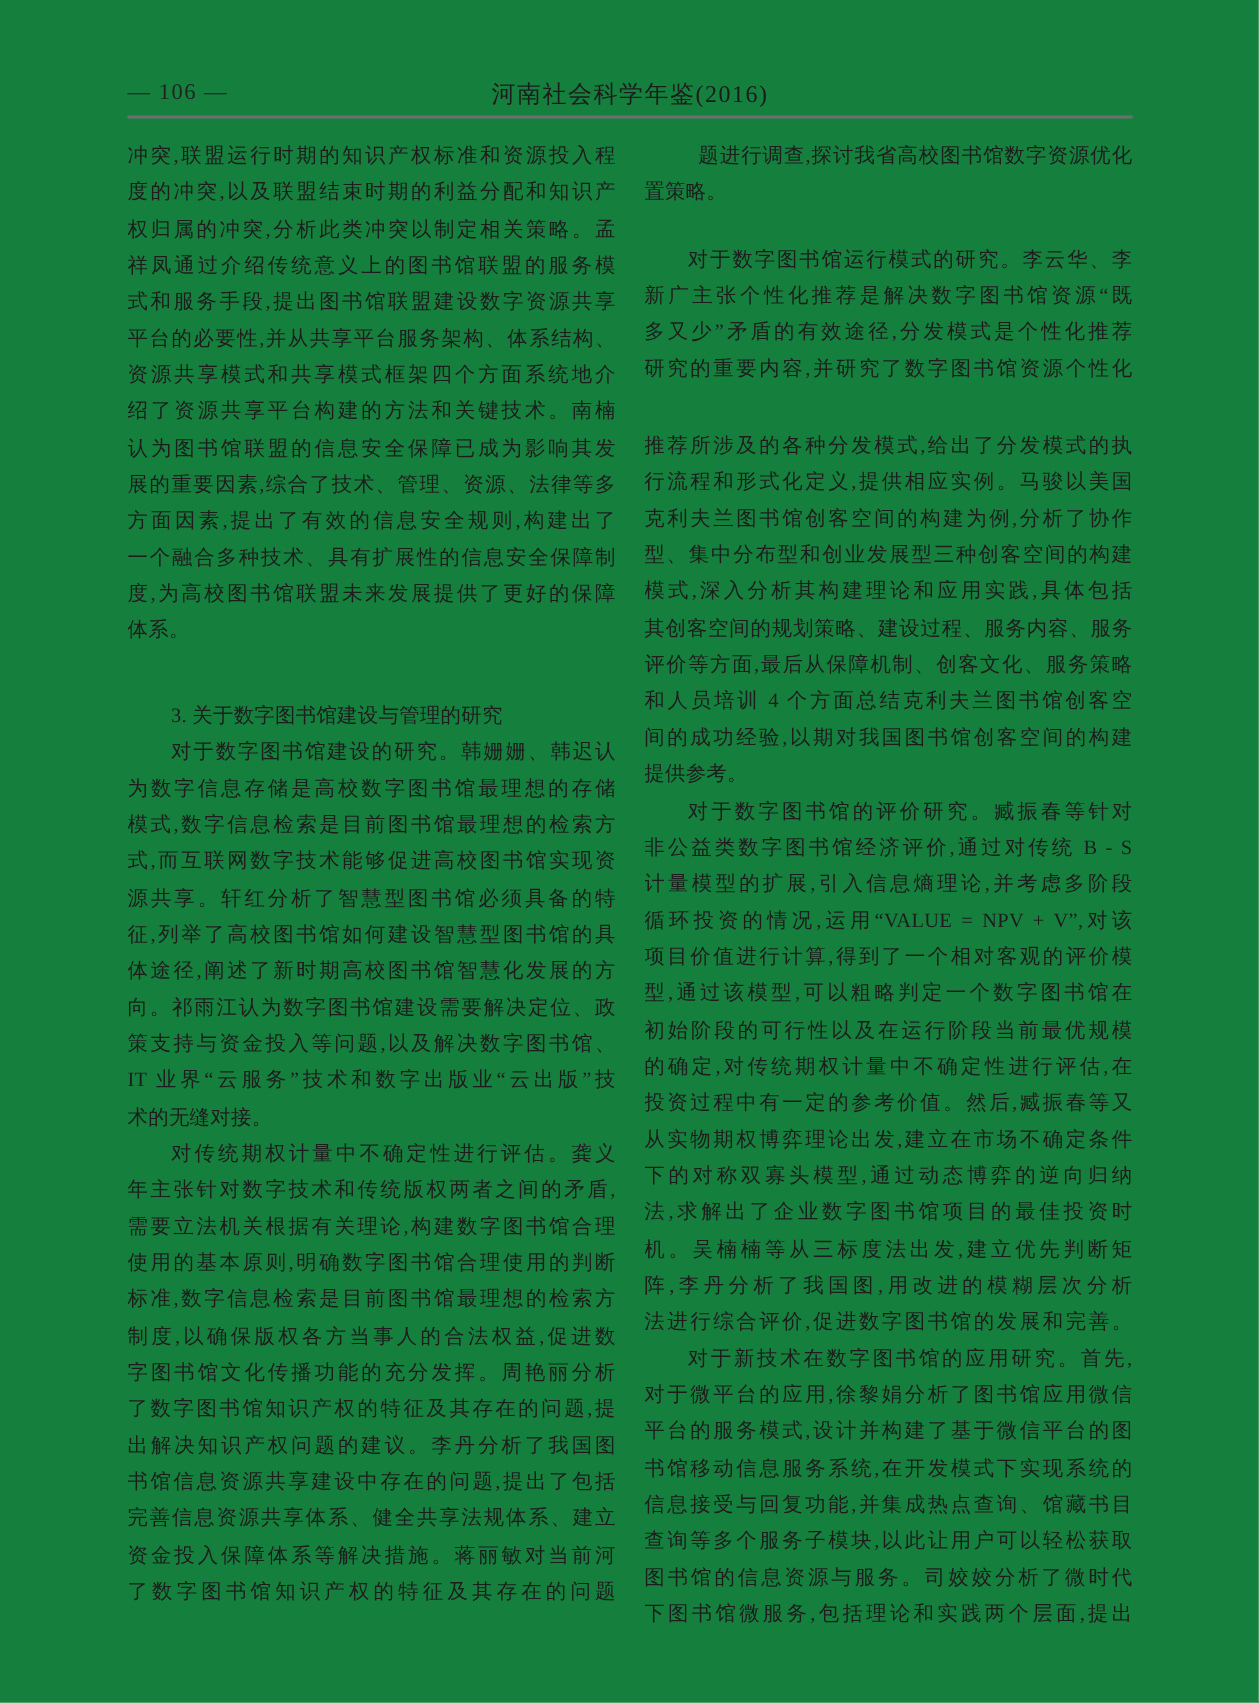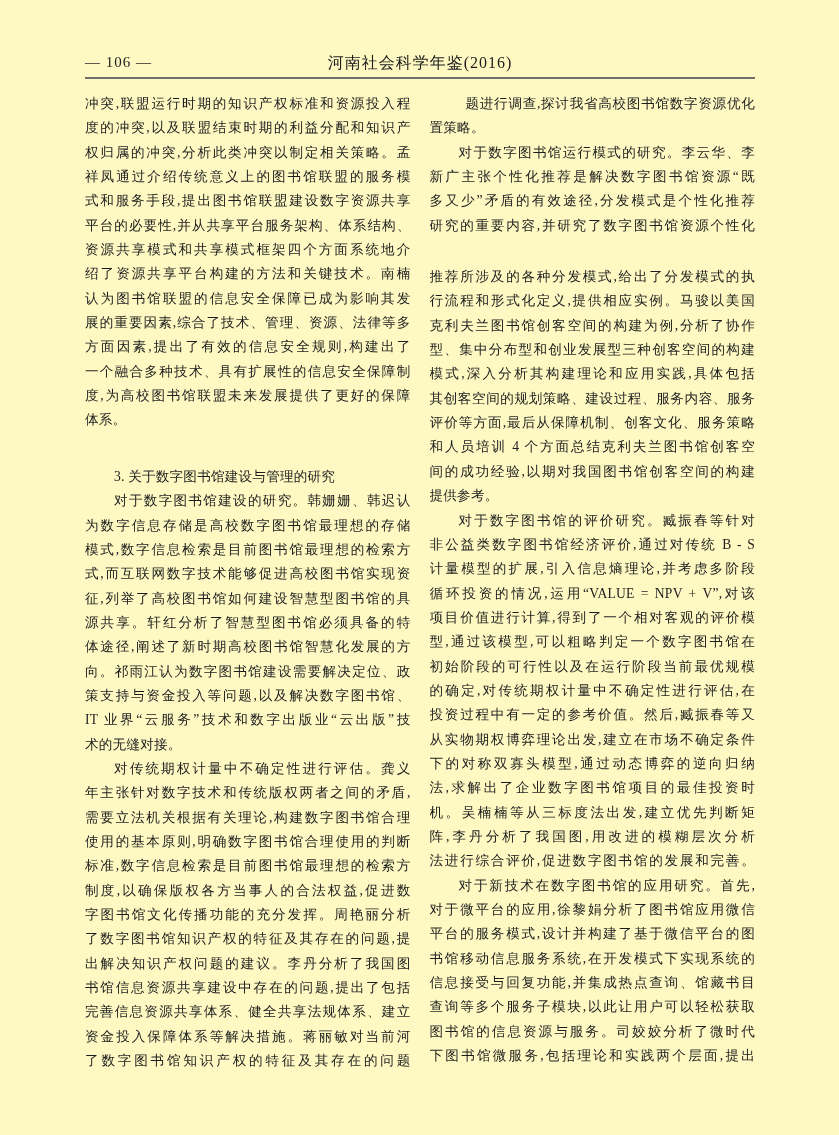--- a/index.html
+++ b/index.html
@@ -4,21 +4,21 @@
 <style>
   html,body{margin:0;padding:0;}
   body{
     width:839px;height:1135px;
     background:#fbfbf9;
     font-family:"Liberation Serif","DejaVu Serif",serif;
     color:#1d1d1d;
     position:relative;
     overflow:hidden;
   }
-  .page{position:absolute;inset:0;background:#fef9c3;}
+  .page{position:absolute;inset:0;background:#15803d;}
   .header{
     position:absolute;left:85px;top:50px;width:670px;height:28px;
   }
   .page-number{
     position:absolute;left:0;top:4px;
     font-size:15px;letter-spacing:1px;color:#222;
   }
   .doc-title{
     position:absolute;left:0;right:0;top:3px;text-align:center;
     font-size:16px;letter-spacing:1px;color:#1c1c1c;
@@ -67,22 +67,22 @@
         <div class="line" style="color: rgb(29, 29, 29);">展的重要因素,综合了技术、管理、资源、法律等多</div>
         <div class="line" style="color: rgb(29, 29, 29);">方面因素,提出了有效的信息安全规则,构建出了</div>
         <div class="line" style="color: rgb(29, 29, 29);">一个融合多种技术、具有扩展性的信息安全保障制</div>
         <div class="line" style="color: rgb(29, 29, 29);">度,为高校图书馆联盟未来发展提供了更好的保障</div>
         <div class="line end" style="color: rgb(29, 29, 29);">体系。</div>
         <div class="line indent end" style="color: rgb(29, 29, 29); margin-top: 32px;">3. 关于数字图书馆建设与管理的研究</div>
         <div class="line indent" style="color: rgb(29, 29, 29);">对于数字图书馆建设的研究。韩姗姗、韩迟认</div>
         <div class="line" style="color: rgb(29, 29, 29);">为数字信息存储是高校数字图书馆最理想的存储</div>
         <div class="line" style="color: rgb(29, 29, 29);">模式,数字信息检索是目前图书馆最理想的检索方</div>
         <div class="line" style="color: rgb(29, 29, 29);">式,而互联网数字技术能够促进高校图书馆实现资</div>
+        <div class="line" style="color: rgb(29, 29, 29);">源共享。轩红分析了智慧型图书馆必须具备的特</div>
         <div class="line" style="color: rgb(29, 29, 29);">征,列举了高校图书馆如何建设智慧型图书馆的具</div>
-        <div class="line" style="color: rgb(29, 29, 29);">源共享。轩红分析了智慧型图书馆必须具备的特</div>
         <div class="line" style="color: rgb(29, 29, 29);">体途径,阐述了新时期高校图书馆智慧化发展的方</div>
         <div class="line" style="color: rgb(29, 29, 29);">向。祁雨江认为数字图书馆建设需要解决定位、政</div>
         <div class="line" style="color: rgb(29, 29, 29);">策支持与资金投入等问题,以及解决数字图书馆、</div>
         <div class="line" style="color: rgb(29, 29, 29);">IT 业界“云服务”技术和数字出版业“云出版”技</div>
         <div class="line end" style="color: rgb(29, 29, 29);">术的无缝对接。</div>
         <div class="line indent" style="color: rgb(29, 29, 29);">对传统期权计量中不确定性进行评估。龚义</div>
         <div class="line" style="color: rgb(29, 29, 29);">年主张针对数字技术和传统版权两者之间的矛盾,</div>
         <div class="line" style="color: rgb(29, 29, 29);">需要立法机关根据有关理论,构建数字图书馆合理</div>
         <div class="line" style="color: rgb(29, 29, 29);">使用的基本原则,明确数字图书馆合理使用的判断</div>
         <div class="line" style="color: rgb(29, 29, 29);">标准,数字信息检索是目前图书馆最理想的检索方</div>
@@ -91,21 +91,21 @@
         <div class="line" style="color: rgb(29, 29, 29);">了数字图书馆知识产权的特征及其存在的问题,提</div>
         <div class="line" style="color: rgb(29, 29, 29);">出解决知识产权问题的建议。李丹分析了我国图</div>
         <div class="line" style="color: rgb(29, 29, 29);">书馆信息资源共享建设中存在的问题,提出了包括</div>
         <div class="line" style="color: rgb(29, 29, 29);">完善信息资源共享体系、健全共享法规体系、建立</div>
         <div class="line" style="color: rgb(29, 29, 29);">资金投入保障体系等解决措施。蒋丽敏对当前河</div>
         <div class="line" style="color: rgb(29, 29, 29);">了数字图书馆知识产权的特征及其存在的问题</div>
       </div>
     <div class="column">
         <div class="line" style="color: rgb(29, 29, 29); margin-left: 36px;">题进行调查,探讨我省高校图书馆数字资源优化配</div>
         <div class="line end" style="color: rgb(29, 29, 29);">置策略。</div>
-        <div class="line indent" style="color: rgb(29, 29, 29);">对于数字图书馆运行模式的研究。李云华、李</div>
+        <div class="line indent" style="color: rgb(29, 29, 29); margin-top: 20px;">对于数字图书馆运行模式的研究。李云华、李</div>
         <div class="line" style="color: rgb(29, 29, 29);">新广主张个性化推荐是解决数字图书馆资源“既</div>
         <div class="line" style="color: rgb(29, 29, 29);">多又少”矛盾的有效途径,分发模式是个性化推荐</div>
         <div class="line" style="color: rgb(29, 29, 29);">研究的重要内容,并研究了数字图书馆资源个性化</div>
         <div class="line" style="color: rgb(29, 29, 29); margin-top: 27px;">推荐所涉及的各种分发模式,给出了分发模式的执</div>
         <div class="line" style="color: rgb(29, 29, 29);">行流程和形式化定义,提供相应实例。马骏以美国</div>
         <div class="line" style="color: rgb(29, 29, 29);">克利夫兰图书馆创客空间的构建为例,分析了协作</div>
         <div class="line" style="color: rgb(29, 29, 29);">型、集中分布型和创业发展型三种创客空间的构建</div>
         <div class="line" style="color: rgb(29, 29, 29);">模式,深入分析其构建理论和应用实践,具体包括</div>
         <div class="line" style="color: rgb(29, 29, 29);">其创客空间的规划策略、建设过程、服务内容、服务</div>
         <div class="line" style="color: rgb(29, 29, 29);">评价等方面,最后从保障机制、创客文化、服务策略</div>

